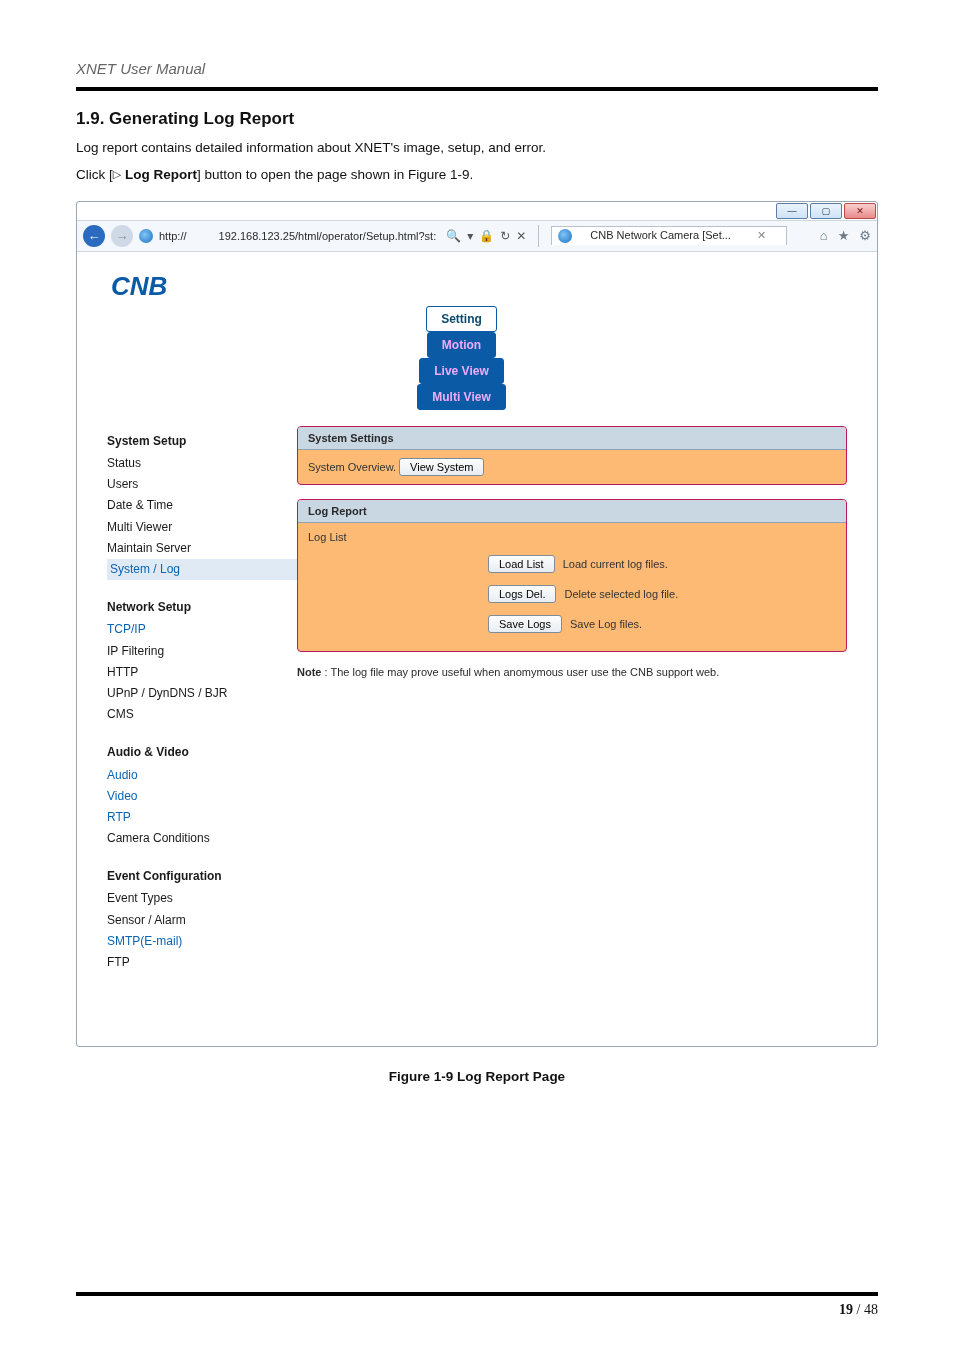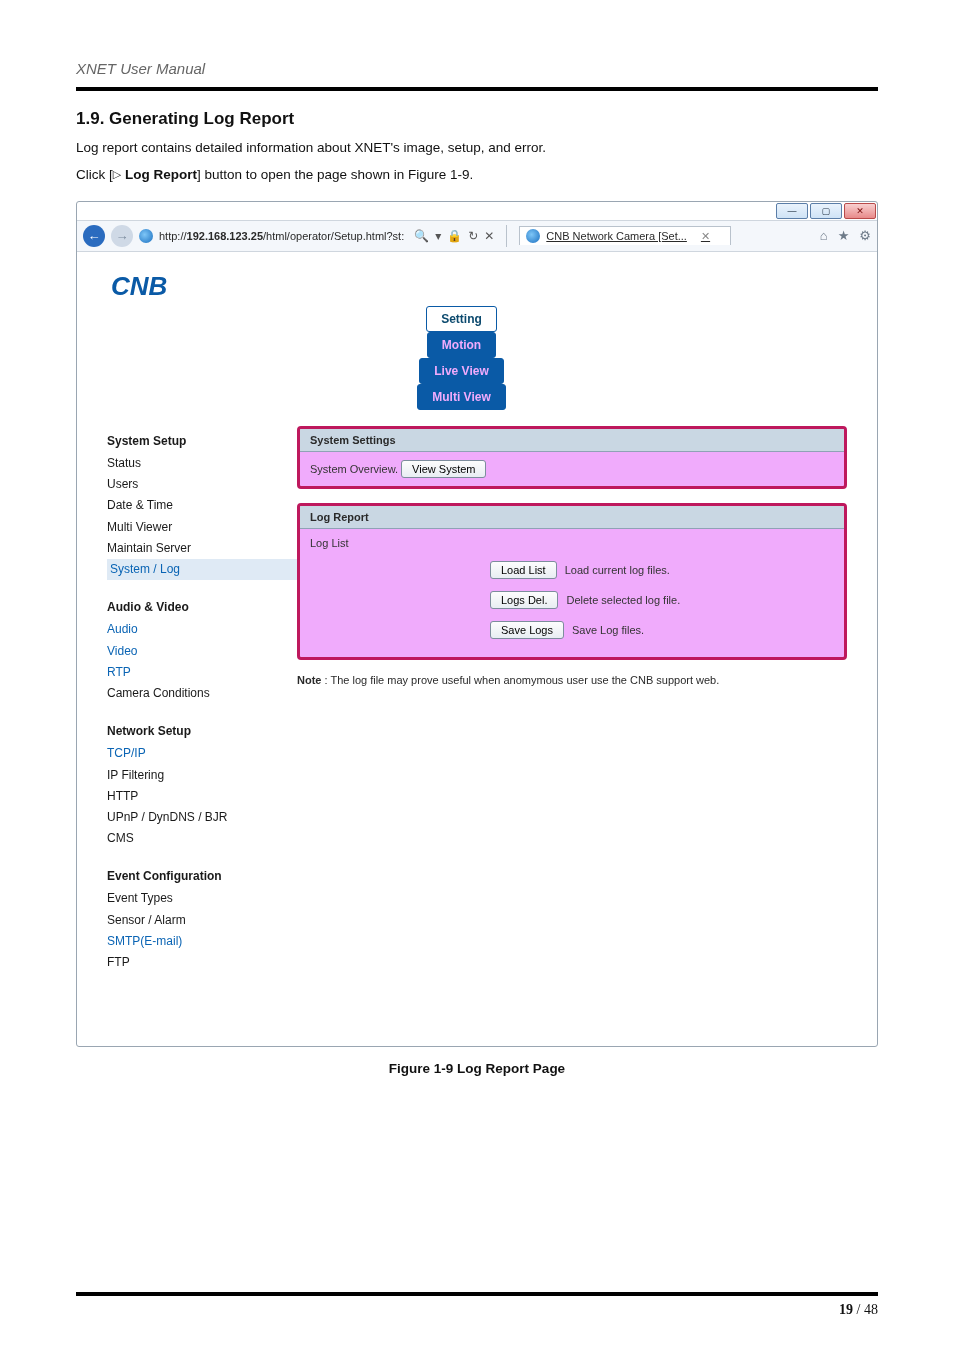--- a/index.html
+++ b/index.html
@@ -40,21 +40,21 @@
   .tri {
     display:inline-block;
     font-size: 11px;
     position: relative;
     top: -1px;
   }
   .figure-caption {
     text-align: center;
     font-weight: bold;
     font-size: 13.5px;
-    margin-top: 14px;
+    margin-top: 22px;
   }
   .footer {
     position: absolute;
     left: 76px;
     right: 76px;
     bottom: 32px;
   }
   .footer-rule {
     border: none;
     border-top: 4px solid #000;
@@ -111,29 +111,28 @@
     font-size:13px; color:#fff;
   }
   .nav-back { background:#2a6bbf; }
   .nav-fwd  { background:#cfd9e6; color:#7b8a9c; }
   .ie-icon {
     width:14px; height:14px; border-radius:50%;
     background: radial-gradient(circle at 40% 40%, #7ec6f7, #1a6fc0);
     display:inline-block;
   }
   .addr-text { color:#2a2a2a; }
-  .addr-text .host { font-weight:700; }
+  .addr-text .host { font-weight:400;padding-left:32px; }
   .addr-icons { margin-left:4px; display:flex; gap:6px; color:#555; font-size:12px;}
   .tab-sep { width:1px; align-self:stretch; background:#b9c2cc; margin:0 6px;}
   .tab {
-    display:flex; align-items:center; gap:6px;
+    display:flex; gap:18px;
     padding:2px 20px 2px 6px;
     border:1px solid #b9c2cc; border-bottom:none;
     background:#fff;
-    text-decoration:underline;
   }
   .tab .x { margin-left:8px; color:#888; }
   .right-tools { margin-left:auto; color:#6d7a88; display:flex; gap:10px; font-size:13px;}
   .content-area {
     padding: 8px 0 0 0;
   }
 
   
   .topnav {
     display:flex; justify-content:flex-end; gap:0;
@@ -174,24 +173,24 @@
   }
   .sidebar .group { margin-bottom:18px; }
   .sidebar .group-title { font-weight:bold; margin-bottom:2px;}
   .sidebar .item { padding:1px 0; cursor:pointer;}
   .sidebar .item.accent { color:#0a64b4; }
   .sidebar .item.active { color:#0a64b4; background:#dfeaf5; padding-left:3px;}
 
   
   .panel-wrap { flex:1; }
   .panel {
-    border:3px solid #be185d;
+    border:1px solid #be185d;
     border-radius:4px;
     padding:0;
-    background:#f0abfc;
+    background:#fdba74;
     margin-bottom:14px;
     overflow:hidden;
     font-size:11px;
   }
   .panel-head {
     background:#c9d7e3;
     font-weight:bold;
     padding:5px 10px;
     border-bottom:1px solid #8fa2b6;
   }
@@ -289,33 +288,33 @@
           <div class="group">
             <div class="group-title">System Setup</div>
             <div class="item">Status</div>
             <div class="item">Users</div>
             <div class="item">Date &amp; Time</div>
             <div class="item">Multi Viewer</div>
             <div class="item">Maintain Server</div>
             <div class="item active">System / Log</div>
           </div>
           <div class="group">
-            <div class="group-title">Audio &amp; Video</div>
-            <div class="item accent">Audio</div>
-            <div class="item accent">Video</div>
-            <div class="item accent">RTP</div>
-            <div class="item">Camera Conditions</div>
-          </div>
-          <div class="group">
             <div class="group-title">Network Setup</div>
             <div class="item accent">TCP/IP</div>
             <div class="item">IP Filtering</div>
             <div class="item">HTTP</div>
             <div class="item">UPnP / DynDNS / BJR</div>
             <div class="item">CMS</div>
+          </div>
+          <div class="group">
+            <div class="group-title">Audio &amp; Video</div>
+            <div class="item accent">Audio</div>
+            <div class="item accent">Video</div>
+            <div class="item accent">RTP</div>
+            <div class="item">Camera Conditions</div>
           </div>
           <div class="group">
             <div class="group-title">Event Configuration</div>
             <div class="item">Event Types</div>
             <div class="item">Sensor / Alarm</div>
             <div class="item accent">SMTP(E-mail)</div>
             <div class="item">FTP</div>
           </div>
         </div>
 

